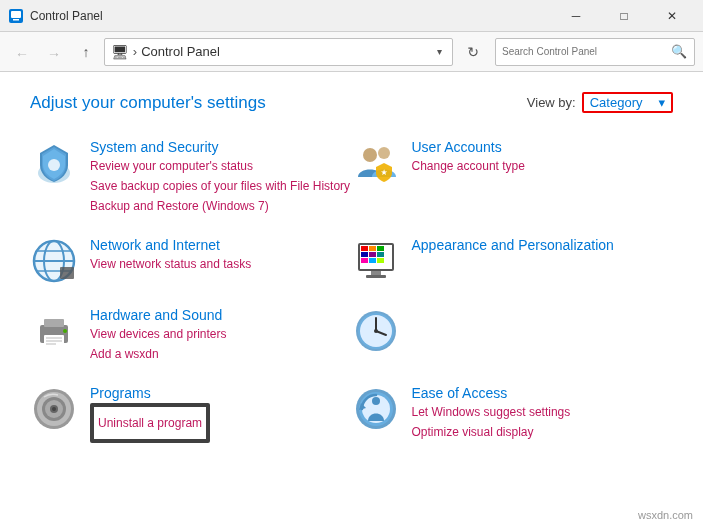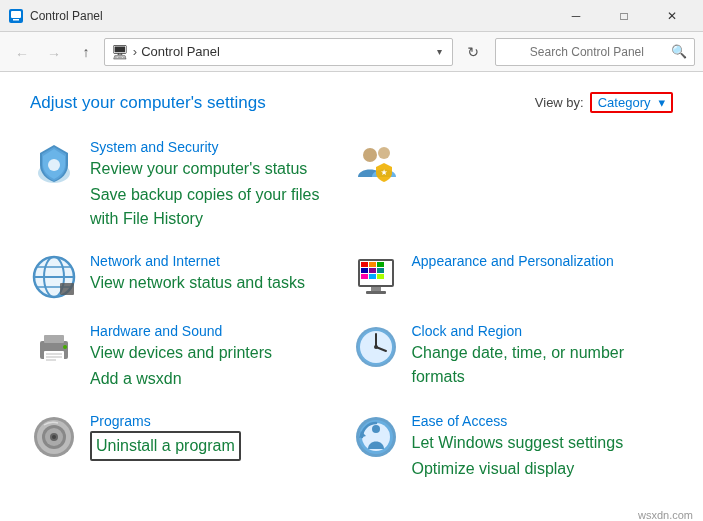--- a/index.html
+++ b/index.html
@@ -129,24 +129,23 @@
       display: flex;
       align-items: center;
       padding: 0 6px;
       background: #fff;
       margin-left: 4px;
     }
     .search-input {
       flex: 1;
       border: none;
       outline: none;
-      font-size: 12px;
+      font-size: 10px;
       color: #999;
       background: transparent;
-      text-align: center;
     }
     .search-icon-btn {
       color: #555;
       font-size: 13px;
       cursor: pointer;
     }
 
     
     .main {
       flex: 1;
@@ -175,21 +174,21 @@
     }
     .view-by-dropdown {
       display: flex;
       align-items: center;
       border: 2px solid #e00;
       border-radius: 2px;
       padding: 1px 6px;
       color: #0078d7;
       font-size: 13px;
       cursor: pointer;
-      gap: 8px;
+      gap: 16px;
     }
 
     
     .categories-grid {
       display: grid;
       grid-template-columns: 1fr 1fr;
       gap: 0;
       row-gap: 10px;
     }
 
@@ -212,28 +211,28 @@
       flex-direction: column;
       gap: 2px;
     }
     .category-title {
       font-size: 14px;
       color: #0078d7;
       cursor: pointer;
       font-weight: 400;
     }
     .category-link {
-      font-size: 16px;
-      color: #15803d;
+      font-size: 12px;
+      color: #be185d;
       cursor: pointer;
       line-height: 1.5;
     }
     .category-link.highlighted {
-      border: 2px solid #404040;
-      padding: 1px 4px;
+      border: 4px solid #404040;
+      padding: 7px 4px;
       border-radius: 2px;
       display: inline-block;
     }
 
     
     .watermark {
       position: fixed;
       bottom: 0;
       right: 10px;
       font-size: 11px;
@@ -297,35 +296,40 @@
           <path d="M24 6 L38 14 L38 26 C38 34 32 40 24 43 C16 40 10 34 10 26 L10 14 Z" fill="#4a90c4"></path>
           <path d="M24 8 L36 15 L36 26 C36 33 31 39 24 42 C17 39 12 33 12 26 L12 15 Z" fill="#5ba3d9"></path>
           <path d="M24 10 L35 17 L35 26 C35 32 30 37 24 40 C18 37 13 32 13 26 L13 17 Z" fill="#6ab4e8"></path>
           <circle cx="24" cy="26" r="6" fill="#fff" opacity="0.8"></circle>
         </svg>
       </div>
       <div class="category-content">
         <span class="category-title">System and Security</span>
         <span class="category-link">Review your computer's status</span>
         <span class="category-link">Save backup copies of your files with File History</span>
+        <span class="category-link">Backup and Restore (Windows 7)</span>
       </div>
     </div>
 
     <div class="category-item">
       <div class="category-icon">
         <svg width="48" height="48" viewBox="0 0 48 48">
 
           <circle cx="18" cy="16" r="7" fill="#c8a878"></circle>
           <path d="M6 38 C6 28 30 28 30 38" fill="#4a90c4"></path>
           <circle cx="32" cy="14" r="6" fill="#d4b88c"></circle>
           <path d="M20 38 C20 28 44 28 44 38" fill="#6ab4e8"></path>
 
           <path d="M32 24 L40 28 L40 34 C40 38 37 41 32 43 C27 41 24 38 24 34 L24 28 Z" fill="#f0b000" opacity="0.9"></path>
           <text x="32" y="36" text-anchor="middle" font-size="8" fill="#fff">★</text>
         </svg>
+      </div>
+      <div class="category-content">
+        <span class="category-title">User Accounts</span>
+        <span class="category-link">Change account type</span>
       </div>
     </div>
 
     <div class="category-item">
       <div class="category-icon">
         <svg width="48" height="48" viewBox="0 0 48 48">
           <circle cx="24" cy="24" r="20" fill="none" stroke="#4a90c4" stroke-width="2.5"></circle>
           <ellipse cx="24" cy="24" rx="10" ry="20" fill="none" stroke="#4a90c4" stroke-width="2"></ellipse>
           <line x1="4" y1="24" x2="44" y2="24" stroke="#4a90c4" stroke-width="2"></line>
           <line x1="7" y1="14" x2="41" y2="14" stroke="#4a90c4" stroke-width="1.5"></line>
@@ -390,24 +394,20 @@
       <div class="category-icon">
         <svg width="48" height="48" viewBox="0 0 48 48">
           <circle cx="24" cy="24" r="20" fill="#4a90c4" opacity="0.8"></circle>
           <circle cx="24" cy="24" r="18" fill="#6ab4e8" opacity="0.6"></circle>
           <circle cx="24" cy="24" r="16" fill="#ddeeff"></circle>
           <line x1="24" y1="24" x2="24" y2="11" stroke="#333" stroke-width="2" stroke-linecap="round"></line>
           <line x1="24" y1="24" x2="34" y2="28" stroke="#333" stroke-width="2" stroke-linecap="round"></line>
           <circle cx="24" cy="24" r="2" fill="#333"></circle>
         </svg>
       </div>
-      <div class="category-content">
-        <span class="category-title">Clock and Region</span>
-        <span class="category-link">Change date, time, or number formats</span>
-      </div>
     </div>
 
     <div class="category-item">
       <div class="category-icon">
         <svg width="48" height="48" viewBox="0 0 48 48">
 
           <circle cx="24" cy="24" r="20" fill="#999"></circle>
           <circle cx="24" cy="24" r="17" fill="#bbb"></circle>
           <circle cx="24" cy="24" r="12" fill="#888"></circle>
           <circle cx="24" cy="24" r="9" fill="#aaa"></circle>

